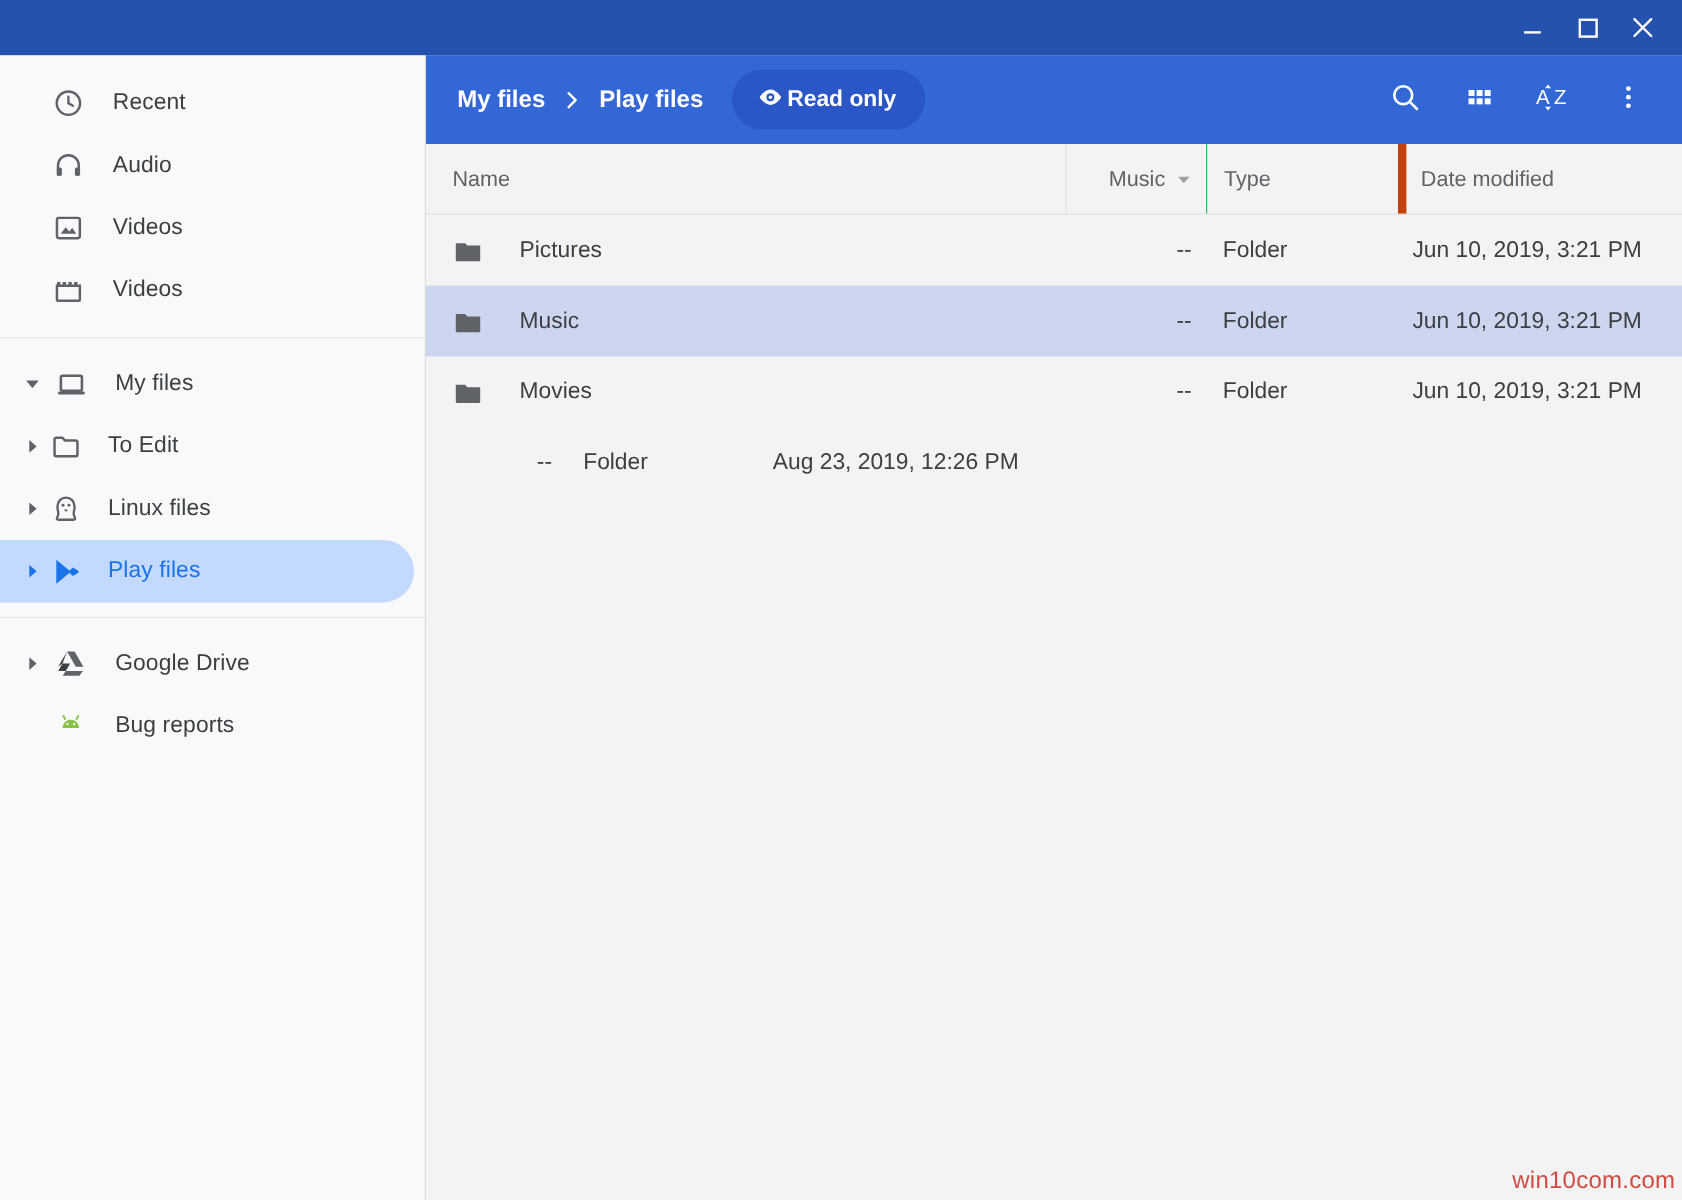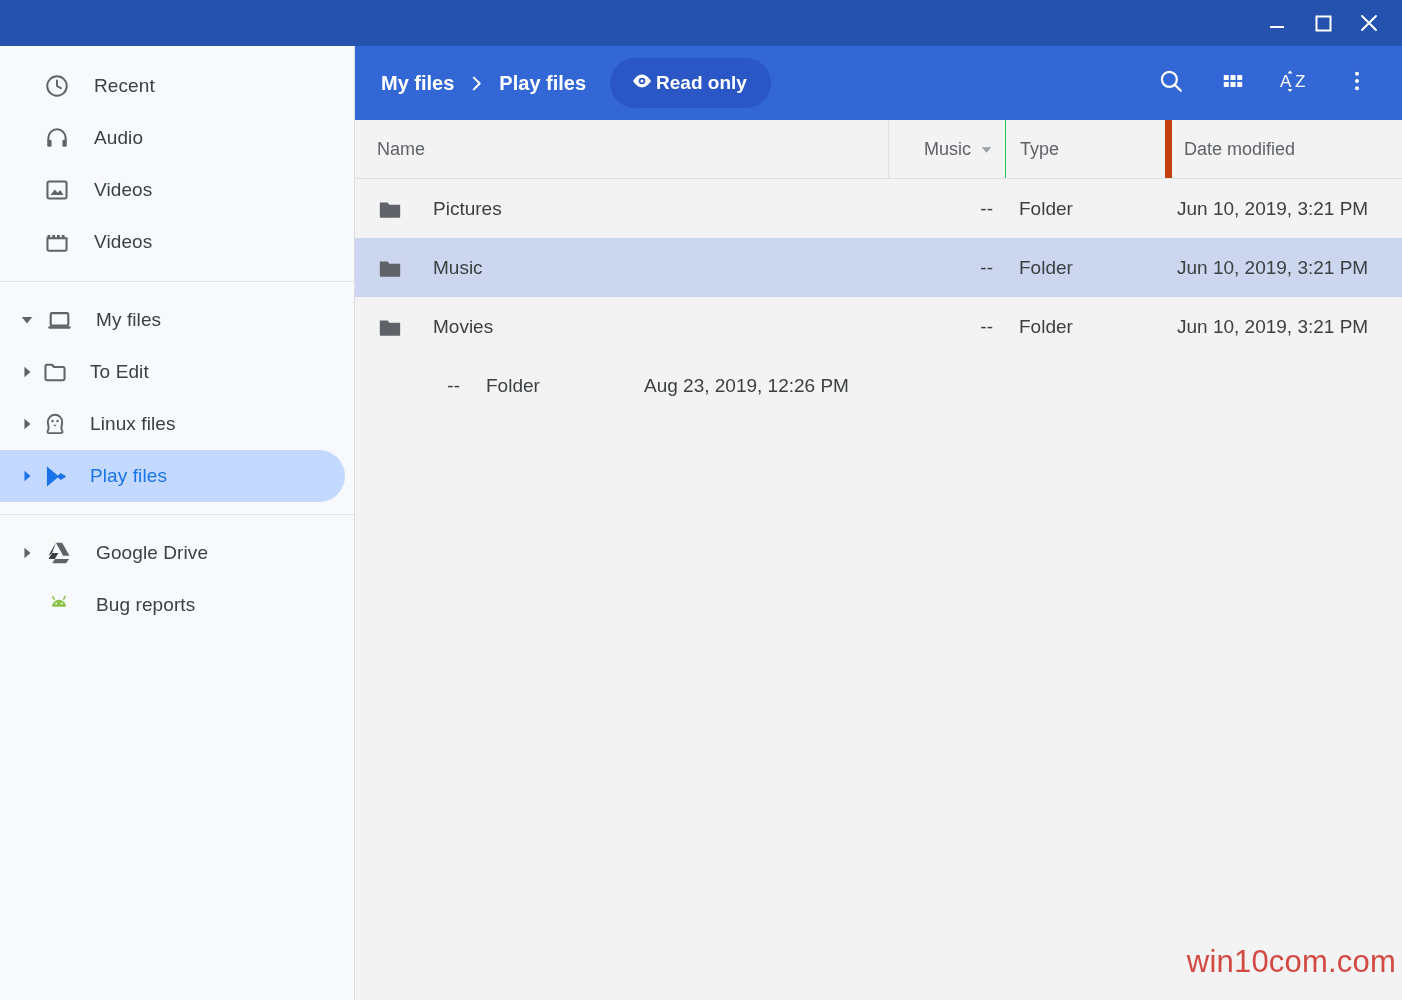--- a/index.html
+++ b/index.html
@@ -249,22 +249,22 @@
     margin-left: 30px;
     white-space: nowrap;
   }
   .cell-text { font-size: 19px; color: #3c4043; white-space: nowrap; }
   .folder-icon { flex: 0 0 auto; display: flex; align-items: center; }
 
   
   #watermark {
     position: absolute;
     right: 6px;
-    bottom: 20px;
-    font-size: 31px;
+    bottom: 4px;
+    font-size: 20px;
     color: #d24a43;
     font-family: "Liberation Sans", sans-serif;
     letter-spacing: 0.2px;
     z-index: 20;
     pointer-events: none;
   }
 </style>
 </head>
 <body>
 

